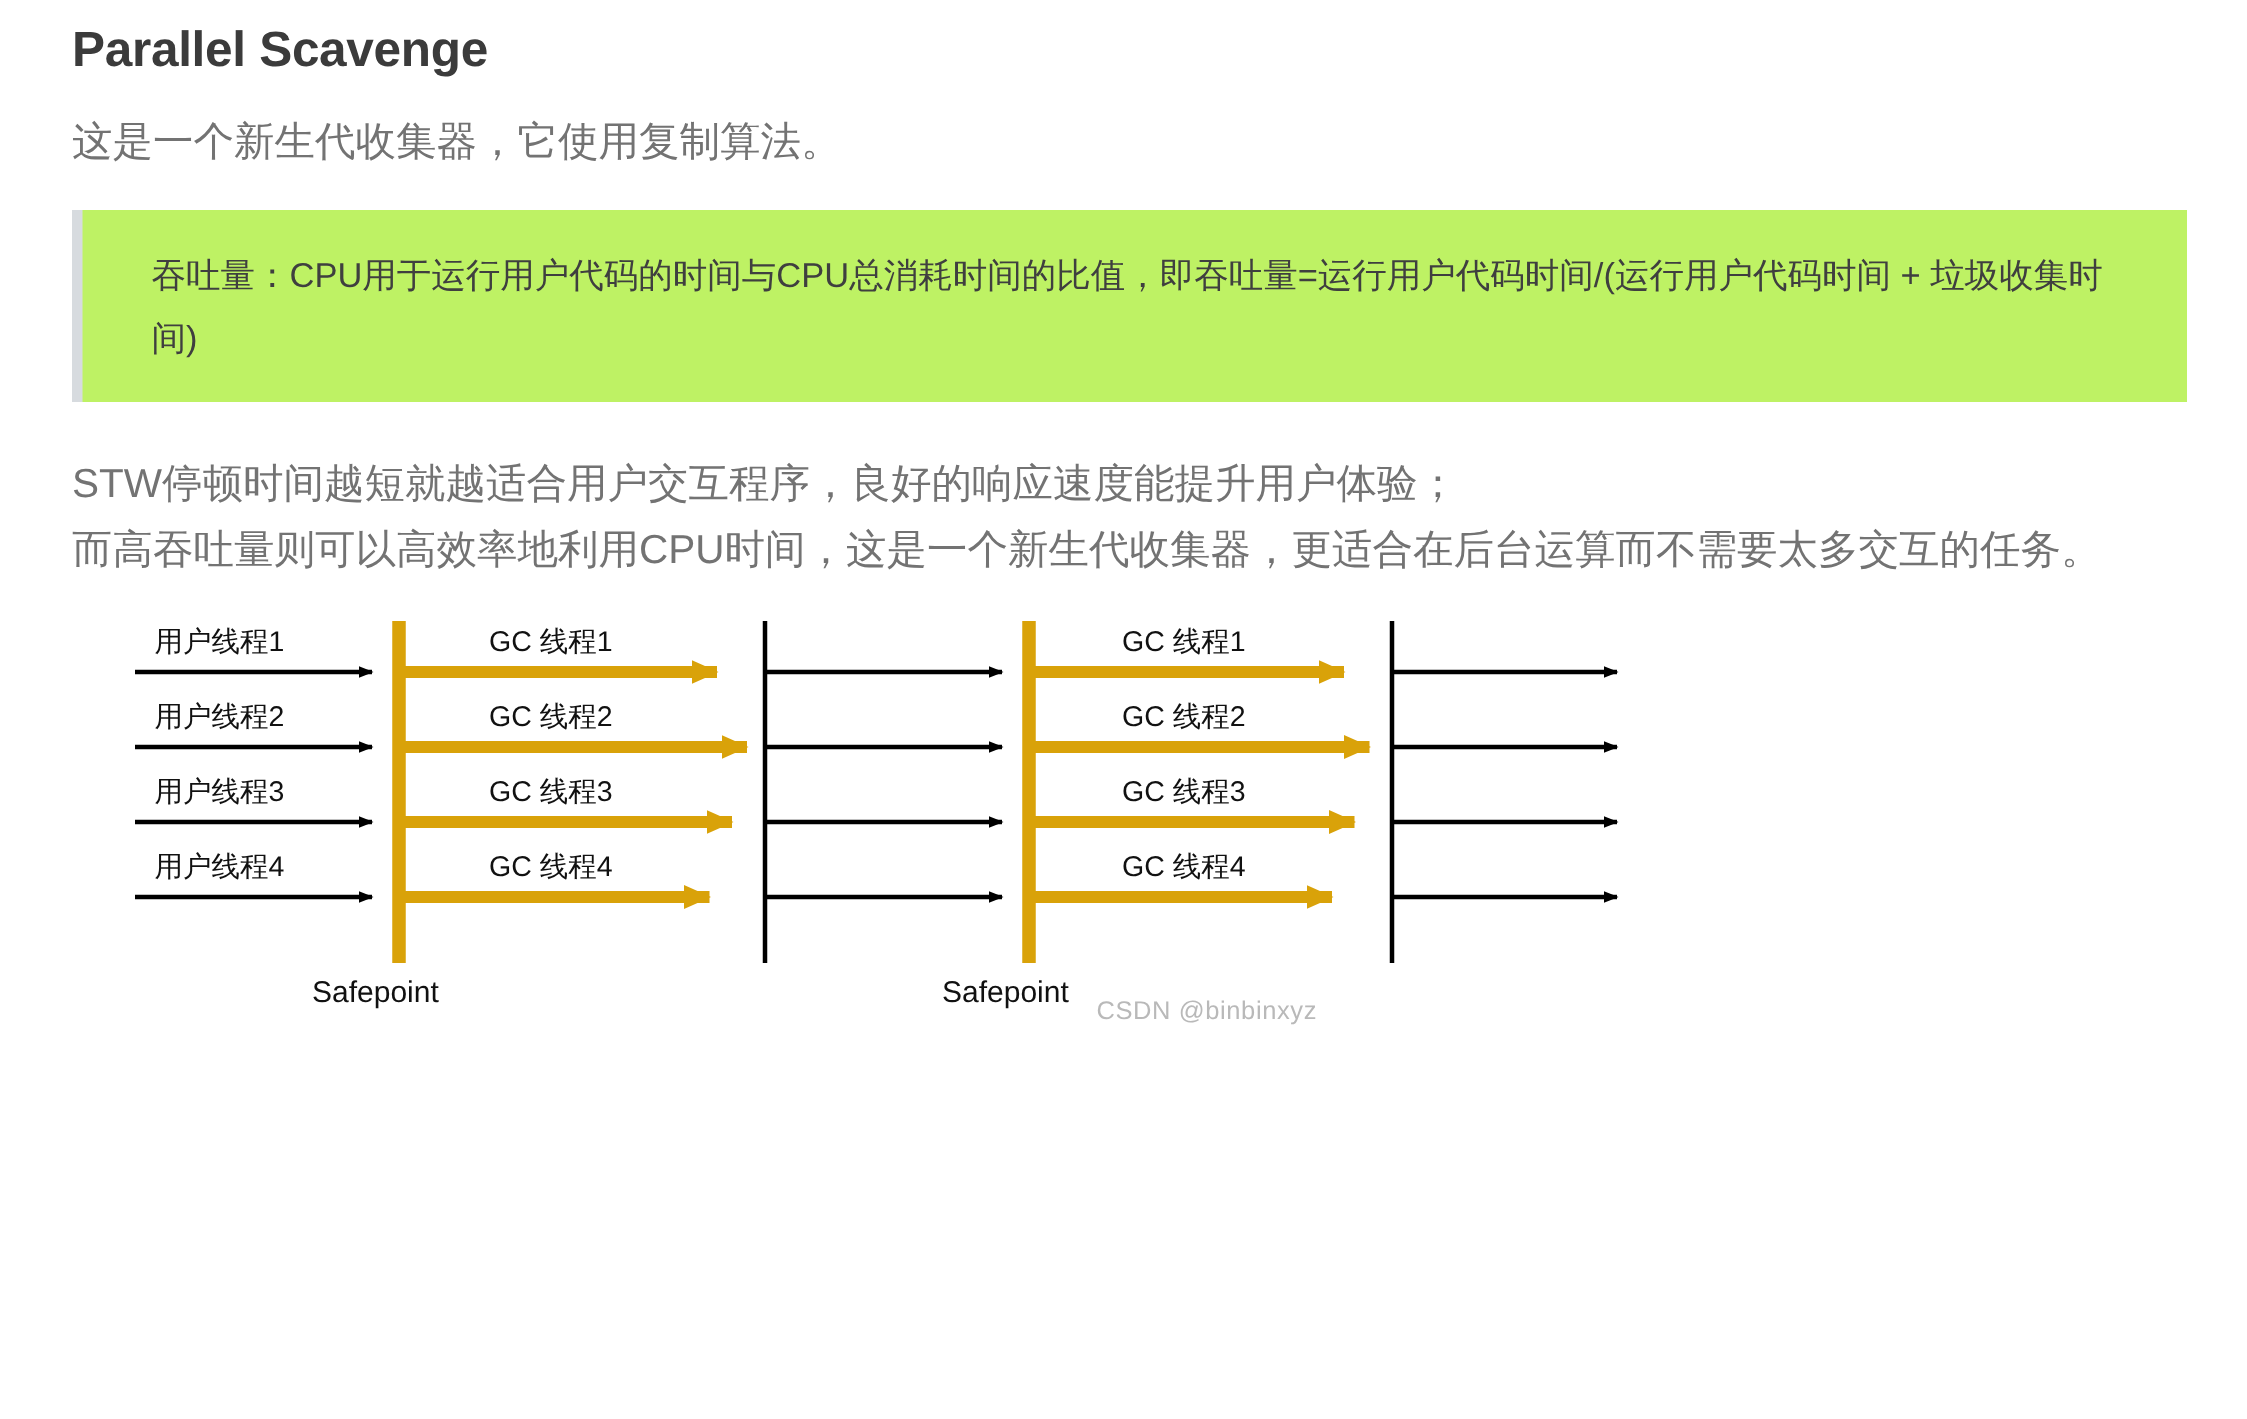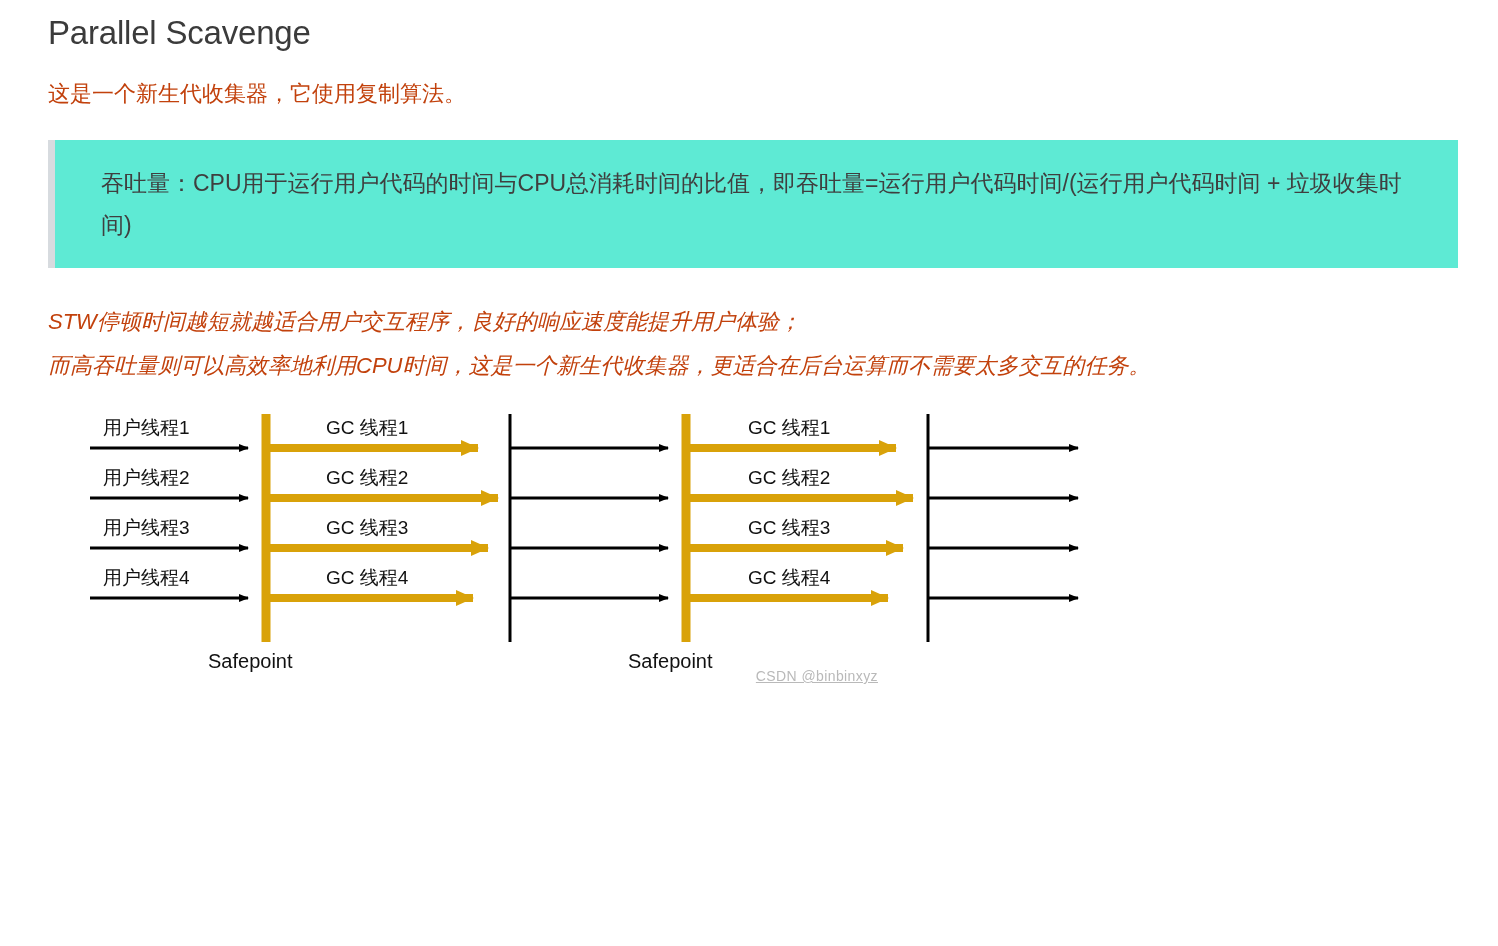--- a/index.html
+++ b/index.html
@@ -16,63 +16,61 @@
   }
   .page {
     position: relative;
     width: 1498px;
     height: 946px;
     box-sizing: border-box;
     padding: 0 40px 0 48px;
   }
   h1.title {
     font-size: 33px;
-    font-weight: normal;
+    font-weight: bold;
     color: #3b3b3b;
     margin: 14px 0 22px 0;
     letter-spacing: -0.2px;
   }
   p.para {
-    font-size: 22px;
+    font-size: 27px;
     line-height: 40px;
-    color: #c2410c;
+    color: #737373;
     margin: 0 0 4px 0;
   }
   .quote {
     margin: 26px 0 26px 0;
-    background: #5eead4;
+    background: #bef264;
     border-left: 7px solid #d7dbdf;
     padding: 22px 28px 22px 46px;
     box-sizing: border-box;
     width: 1410px;
   }
   .quote p {
     margin: 0;
     font-size: 23px;
     line-height: 42px;
     color: #3f3f3f;
   }
   .block2 {
     margin-top: 34px;
-    font-style: italic;
   }
   .figure {
     position: relative;
     margin-top: 14px;
     width: 1130px;
     height: 290px;
   }
   .watermark {
     position: absolute;
     right: 300px;
     bottom: 6px;
-    font-size: 14px;
+    font-size: 17px;
     color: #b9b9b9;
     letter-spacing: 0.4px;
-    text-decoration: underline;
   }
   svg { display: block; }
   text { font-family: "Liberation Sans", sans-serif; }
 </style>
 </head>
 <body>
 
 <div class="page">
 
   <h1 class="title">Parallel Scavenge</h1>

